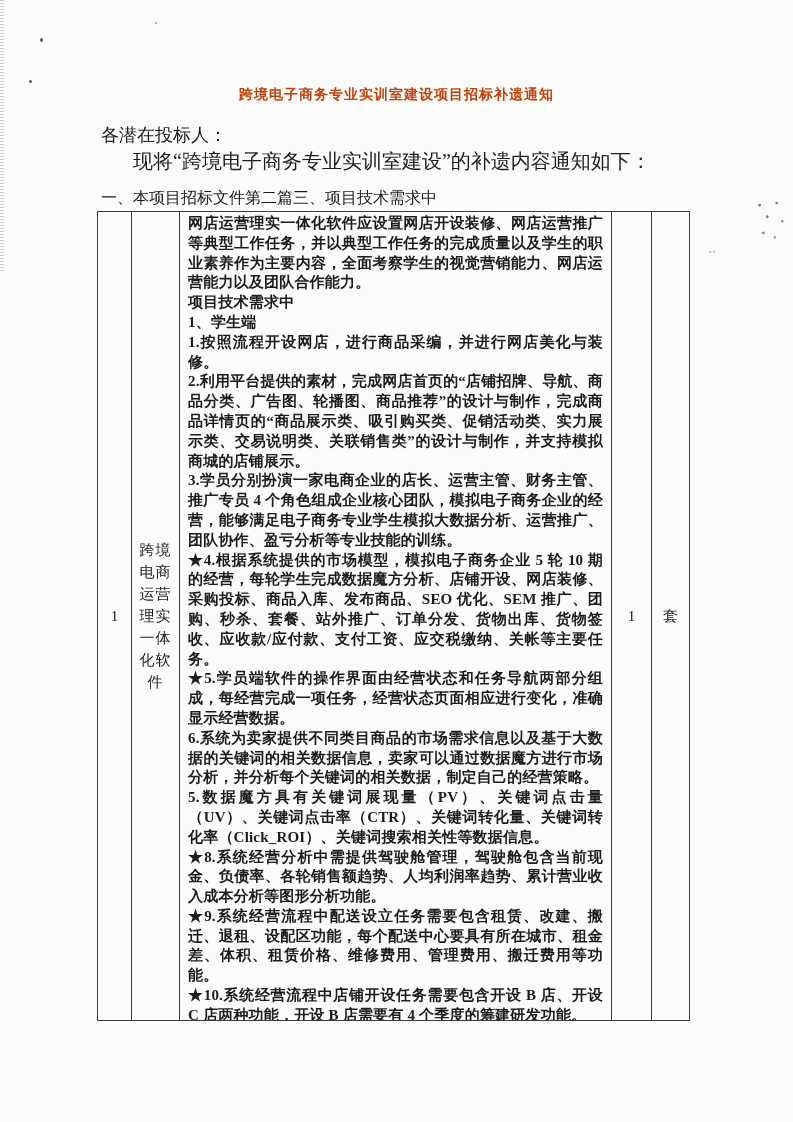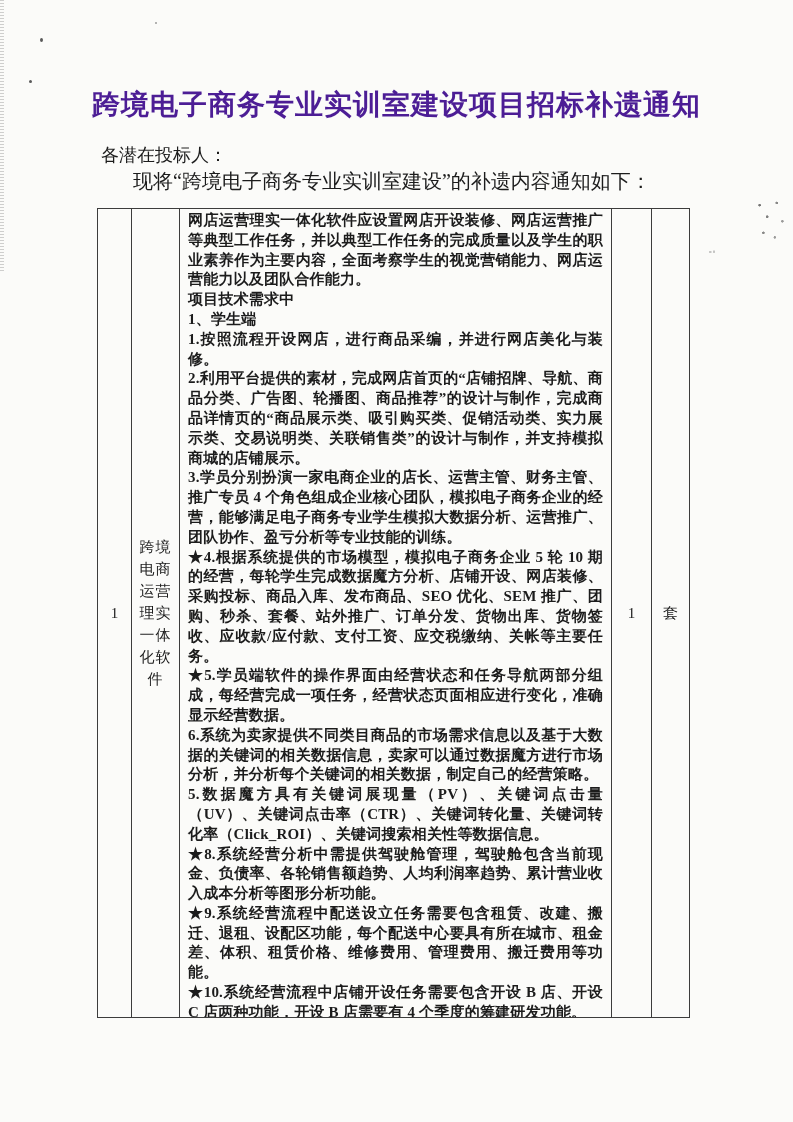--- a/index.html
+++ b/index.html
@@ -32,21 +32,21 @@
       radial-gradient(circle at 80% 55%,rgba(60,60,60,.5) 1px,transparent 1.6px),
       radial-gradient(circle at 30% 80%,rgba(60,60,60,.6) 1px,transparent 1.6px),
       radial-gradient(circle at 60% 90%,rgba(60,60,60,.5) 1px,transparent 1.5px);
   }
   .smudge{position:absolute;left:708px;top:250px;width:8px;height:4px;opacity:.4;
     background:radial-gradient(circle at 30% 50%,#777 1px,transparent 1.4px),
                radial-gradient(circle at 75% 40%,#777 1px,transparent 1.4px);}
 
   .doc-title{
     padding-top:86px;margin:0;text-align:center;
-    font-size:28px;font-weight:bold;letter-spacing:1px;color:#4c1d95;
+    font-size:14px;font-weight:bold;letter-spacing:1px;color:#c2410c;
   }
   .salutation{margin:20px 0 0 101px;font-size:18px;line-height:22px;}
   .intro{margin:4px 0 16px 133px;font-size:20px;line-height:22px;}
   .section-heading{margin:13px 0 0 101px;font-size:16px;line-height:20px;font-weight:normal;}
 
   table.spec{
     margin:3px 0 0 97px;
     border-collapse:collapse;
     table-layout:fixed;
     width:592px;
@@ -80,20 +80,21 @@
   <div class="speck sp3"></div>
   <div class="scribble"></div>
   <div class="smudge"></div>
 
   <h1 class="doc-title">跨境电子商务专业实训室建设项目招标补遗通知</h1>
 
   <div class="salutation">各潜在投标人：</div>
 
   <div class="intro">现将“跨境电子商务专业实训室建设”的补遗内容通知如下：</div>
 
+  <div class="section-heading">一、本项目招标文件第二篇三、项目技术需求中</div>
 
   <table class="spec">
     <colgroup>
       <col style="width:34px">
       <col style="width:48px">
       <col style="width:432px">
       <col style="width:40px">
       <col style="width:38px">
     </colgroup>
     <tbody>

